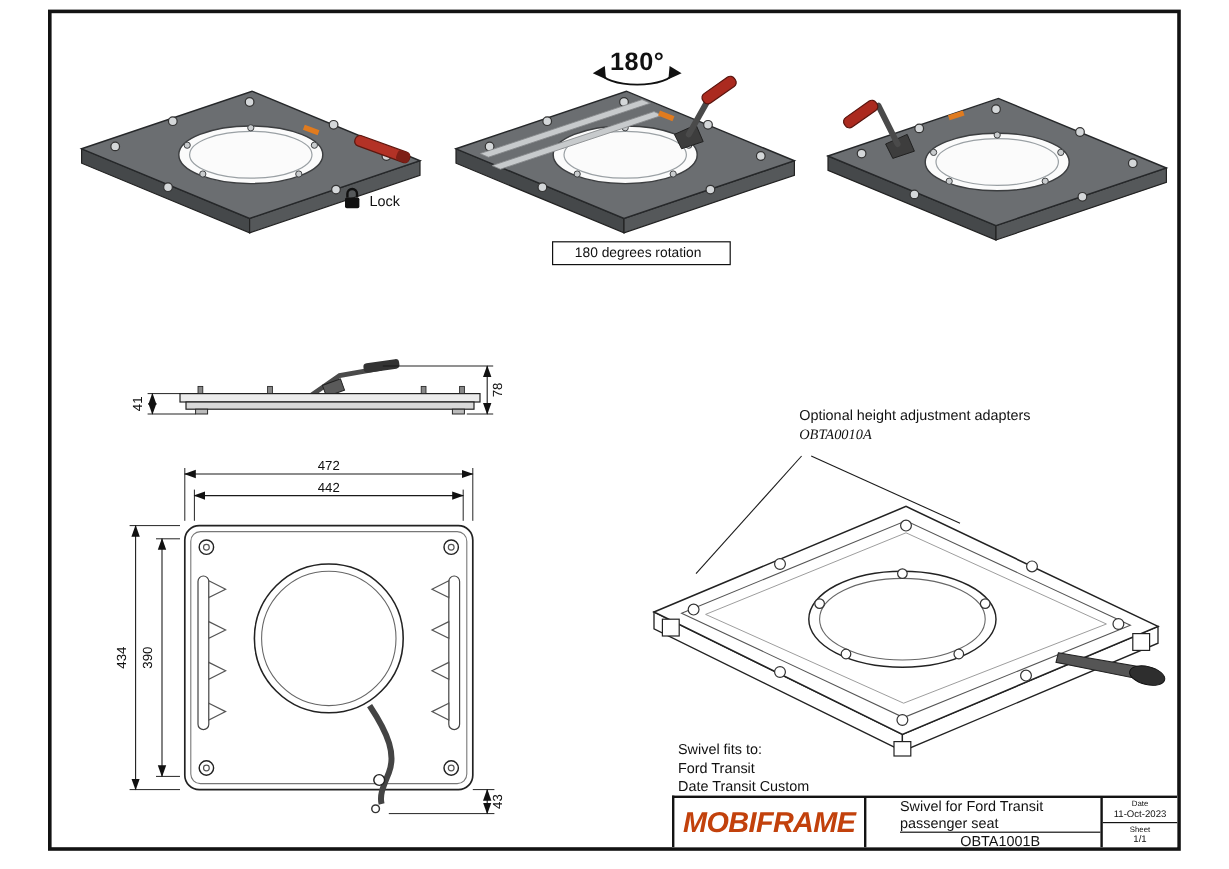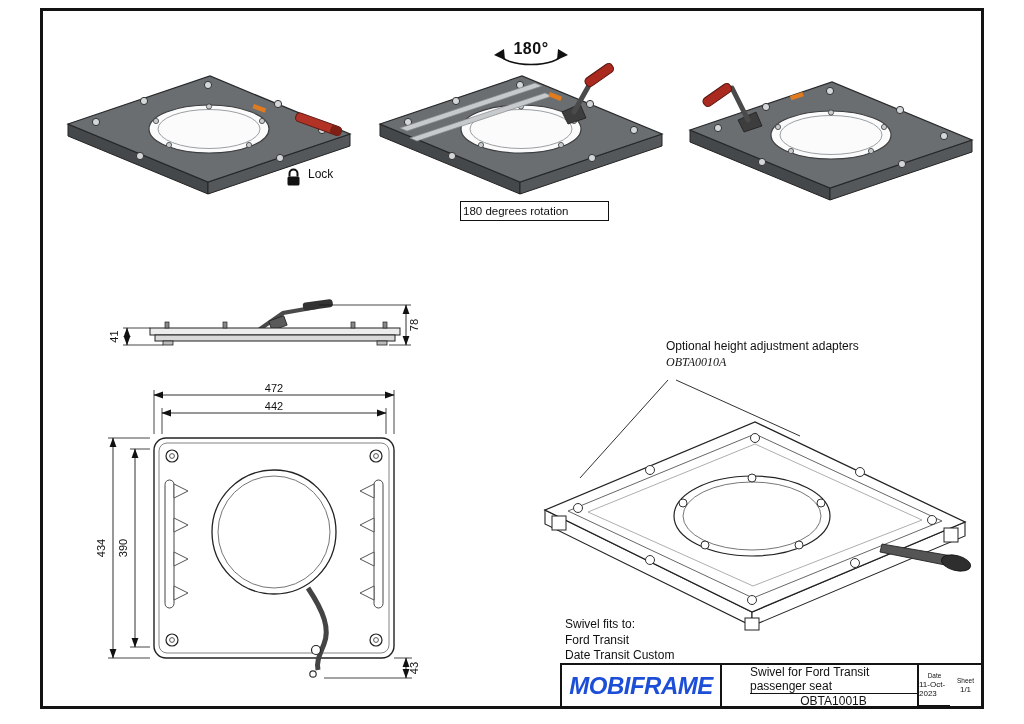--- a/index.html
+++ b/index.html
@@ -12,34 +12,34 @@
   .dim-label { font-size:11px; }
   .ext { stroke:#1a1a1a; stroke-width:0.8; }
   .dim { stroke:#1a1a1a; stroke-width:0.9; }
   .leader { stroke:#1a1a1a; stroke-width:0.9; }
   .boltS { fill:#c9ccce; stroke:#3a3c3e; stroke-width:0.8; }
   .boltL { fill:#d4d7d9; stroke:#333; stroke-width:1; }
   .cb { fill:#fff; stroke:#222; stroke-width:1.2; }
   .cbi { fill:#fff; stroke:#555; stroke-width:1; }
   .tooth { fill:#fff; stroke:#555; stroke-width:1; }
   .rot-badge { left:449px; top:29px; width:78px; text-align:center; }
-  .rot-text { font-size:16px; font-weight:bold; position:relative; z-index:2; letter-spacing:0.5px; }
+  .rot-text { font-size:21px; font-weight:bold; position:relative; z-index:2; letter-spacing:0.5px; }
   .rot-arrow { margin:-11px auto 0; position:relative; z-index:1; }
-  .lock-note { left:242px; top:156px; display:flex; align-items:flex-start; gap:6px; font-size:12px; }
-  .note-box { left:417px; top:190px; width:149px; height:20px; border:1.3px solid #111; display:flex; align-items:center; padding-left:2px; font-size:11.5px; background:#fff; }
+  .lock-note { left:242px; top:144px; display:flex; align-items:flex-end; gap:6px; font-size:12px; }
+  .note-box { left:417px; top:190px; width:149px; height:20px; border:1.3px solid #111; display:flex; align-items:center; padding-left:18px; font-size:11.5px; background:#fff; }
   .adapter-note { left:623px; top:328px; font-size:12px; line-height:1.3; }
   .italic { font-style:italic;font-family:Liberation Serif, serif; }
   .fits-note { left:522px; top:606px; font-size:12px; line-height:1.3; }
   .title-block { position:absolute; right:0; bottom:0; width:421px; height:43px; border-top:2.5px solid #131313; border-left:2.5px solid #131313; display:flex; background:#fff; }
   .tb-logo { width:160px; border-right:2px solid #131313; display:flex; align-items:center; justify-content:center; }
-  .logo-text { font-size:24px; font-weight:bold; font-style:italic; color:#1d4ed8; letter-spacing:-0.5px; }
+  .logo-text { font-size:24px; font-weight:bold; font-style:italic; color:#c2410c; letter-spacing:-0.5px; }
   .tb-main { flex:1; display:flex; flex-direction:column; border-right:2px solid #131313;padding-left:28px; }
   .tb-row { flex:1; display:flex; align-items:center; justify-content:center; font-size:12px; }
   .tb-row.first { border-bottom:1.5px solid #131313; }
-  .tb-meta { width:62px; display:flex; }
+  .tb-meta { width:62px; display:flex; flex-direction:column; }
   .tb-cell { flex:1; display:flex; flex-direction:column; align-items:center; justify-content:center; line-height:1.15; }
   .tb-cell.first { border-bottom:1.5px solid #131313; }
   .tb-label { font-size:6.5px; }
   .tb-value { font-size:8px; }
 </style>
 </head>
 <body>
 
 <div class="frame">
 

